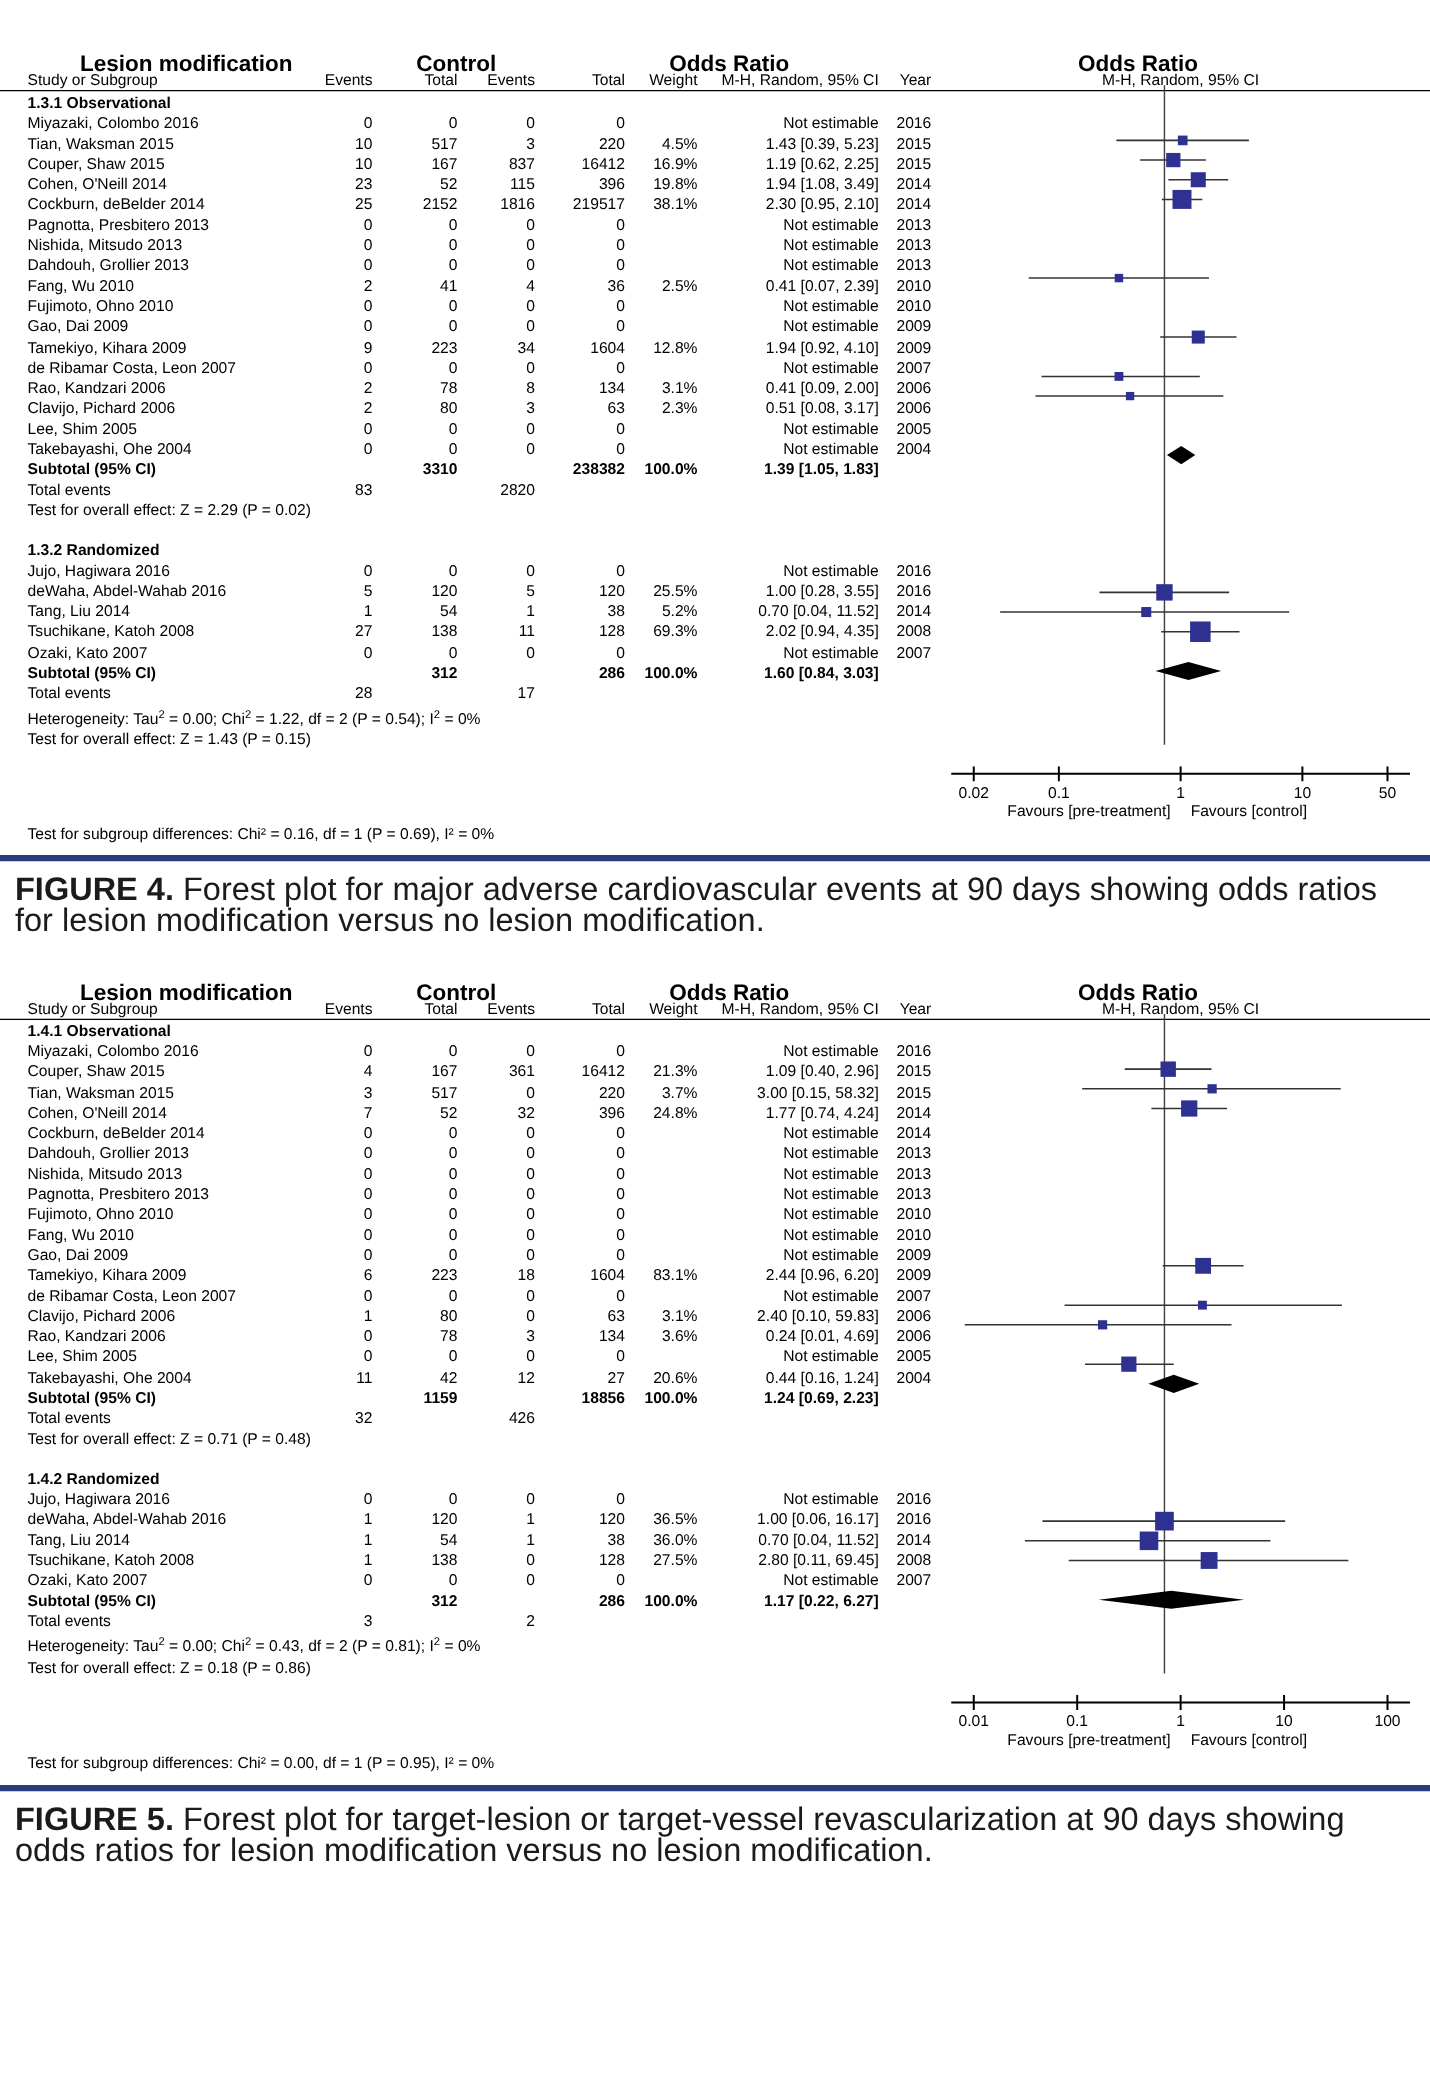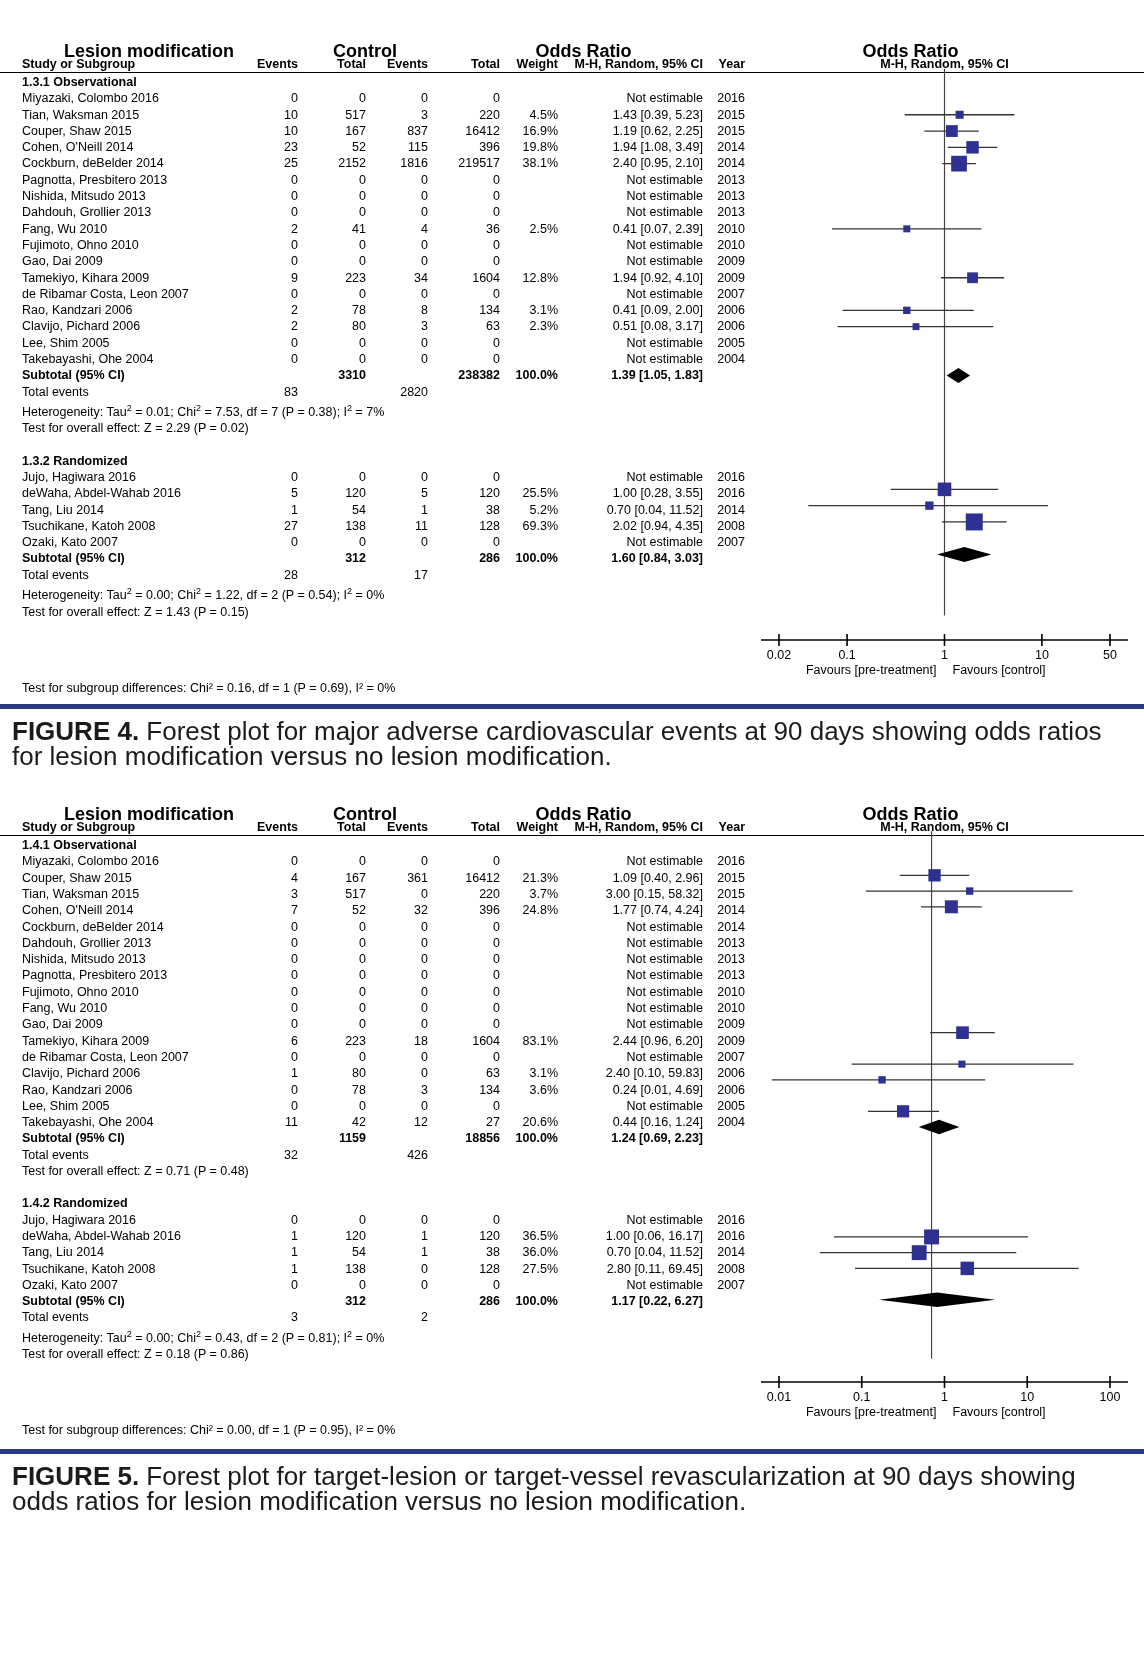--- a/index.html
+++ b/index.html
@@ -8,21 +8,21 @@
     background:#ffffff;
     font-family:"Liberation Sans", sans-serif;
     color:#000;
     -webkit-font-smoothing:none;
   }
   .page{position:relative;width:1144px;height:1680px;overflow:hidden;}
 
   
   .forest{position:relative;width:1144px;}
   .ftable{position:relative;}
-  .hrow{display:flex;align-items:flex-end;font-weight:bold;font-size:12.5px;line-height:13px;}
+  .hrow{display:flex;align-items:flex-end;font-weight:normal;font-size:12.5px;line-height:13px;}
 
   
   .c-study{width:230px;flex:0 0 230px;text-align:left;padding-left:22px;box-sizing:border-box;}
   .c-e1{width:68px;flex:0 0 68px;text-align:right;}
   .c-t1{width:68px;flex:0 0 68px;text-align:right;}
   .c-e2{width:62px;flex:0 0 62px;text-align:right;}
   .c-t2{width:72px;flex:0 0 72px;text-align:right;}
   .c-w{width:58px;flex:0 0 58px;text-align:right;}
   .c-or{width:145px;flex:0 0 145px;text-align:right;}
   .c-yr{width:42px;flex:0 0 42px;text-align:right;}
@@ -133,21 +133,21 @@
             <div class="c-yr">2014</div>
             <div class="c-plot"></div>
           </div>
           <div class="row">
             <div class="c-study">Cockburn, deBelder 2014</div>
             <div class="c-e1">25</div>
             <div class="c-t1">2152</div>
             <div class="c-e2">1816</div>
             <div class="c-t2">219517</div>
             <div class="c-w">38.1%</div>
-            <div class="c-or">2.40 [0.95, 2.10]</div>
+            <div class="c-or">2.30 [0.95, 2.10]</div>
             <div class="c-yr">2014</div>
             <div class="c-plot"></div>
           </div>
           <div class="row">
             <div class="c-study">Pagnotta, Presbitero 2013</div>
             <div class="c-e1">0</div>
             <div class="c-t1">0</div>
             <div class="c-e2">0</div>
             <div class="c-t2">0</div>
             <div class="c-w"></div>
@@ -288,21 +288,20 @@
             <div class="c-plot"></div>
           </div>
           <div class="row">
             <div class="c-study">Total events</div>
             <div class="c-e1">83</div>
             <div class="c-t1"></div>
             <div class="c-e2">2820</div>
             <div class="c-t2"></div>
             <div class="c-plot"></div>
           </div>
-          <div class="stat">Heterogeneity: Tau<sup>2</sup> = 0.01; Chi<sup>2</sup> = 7.53, df = 7 (P = 0.38); I<sup>2</sup> = 7%</div>
           <div class="stat">Test for overall effect: Z = 2.29 (P = 0.02)</div>
           <div class="spacer"></div>
           <div class="sub-head">1.3.2 Randomized</div>
           <div class="row">
             <div class="c-study">Jujo, Hagiwara 2016</div>
             <div class="c-e1">0</div>
             <div class="c-t1">0</div>
             <div class="c-e2">0</div>
             <div class="c-t2">0</div>
             <div class="c-w"></div>

